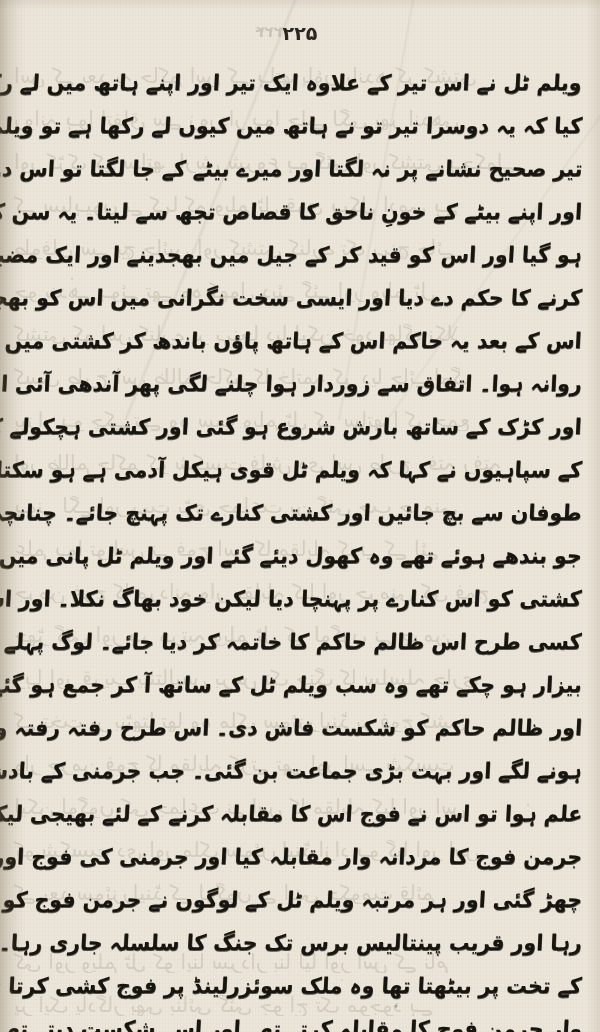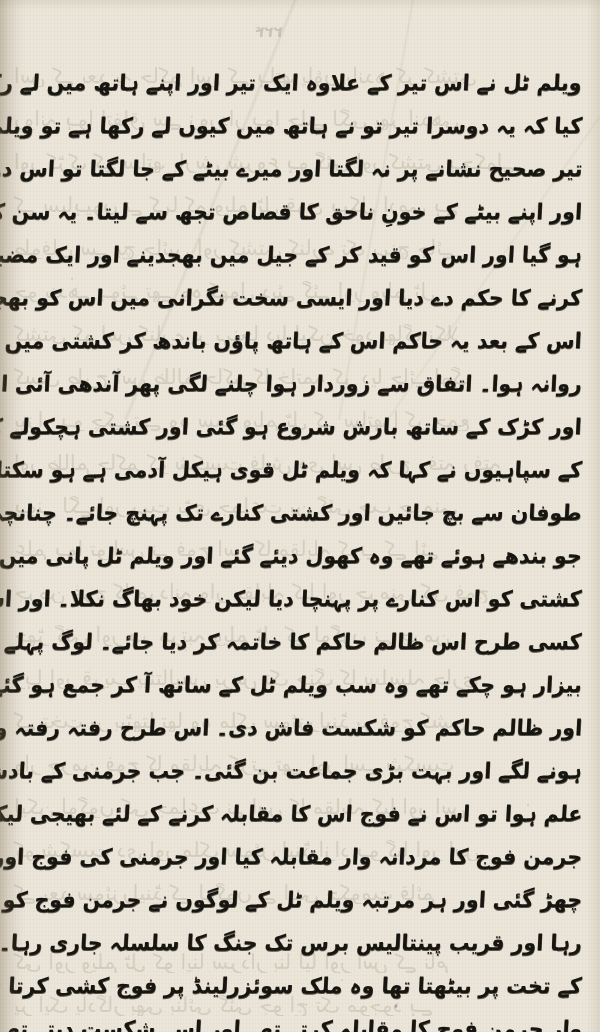--- a/index.html
+++ b/index.html
@@ -234,20 +234,21 @@
     <div class="bleed-line" style="top:732px">وار جرمن فوج کا مقابلہ کرتے تھے اور اسے شکست</div>
     <div class="bleed-line" style="top:775px">لیکن لوگوں کی جماعت نے اس کا مقابلہ کیا اور اس</div>
     <div class="bleed-line" style="top:818px">کو شکست دی اور ملک سوئزرلینڈ آزاد ہو گیا اور اس</div>
     <div class="bleed-line" style="top:861px">کے بعد سوئزرلینڈ کے لوگوں نے اپنی حکومت قائم</div>
     <div class="bleed-line" style="top:930px">کی اور ویلم ٹل کو اپنا سردار بنا لیا اور اس کے نام</div>
     <div class="bleed-line" style="top:973px">پر ایک یادگار بھی بنائی گئی جو آج تک موجود ہے</div>
   </div>
 
   <div class="page-number-ghost">۲۲۴</div>
 
+  <div class="page-number">۲۲۵</div>
 
   <div class="body-text">
     <div class="text-line"><span>ویلم ٹل نے اس تیر کے علاوہ ایک تیر اور اپنے ہاتھ میں لے رکھا تھا چنانچہ حاکم نے دریافت</span></div>
     <div class="text-line"><span>کیا کہ یہ دوسرا تیر تو نے ہاتھ میں کیوں لے رکھا ہے تو ویلم ٹل نے جواب دیا کہ اگر میرا پہلا</span></div>
     <div class="text-line"><span>تیر صحیح نشانے پر نہ لگتا اور میرے بیٹے کے جا لگتا تو اس دوسرے تیر سے میں تیرا خاتمہ کر دیتا</span></div>
     <div class="text-line"><span>اور اپنے بیٹے کے خونِ ناحق کا قصاص تجھ سے لیتا۔ یہ سن کر حاکم غصے میں آگ بگولہ</span></div>
     <div class="text-line"><span>ہو گیا اور اس کو قید کر کے جیل میں بھجدینے اور ایک مضبوط قید خانے میں اس کو قید</span></div>
     <div class="text-line"><span>کرنے کا حکم دے دیا اور ایسی سخت نگرانی میں اس کو بھجنے کو کہا کہ کوئی اس کو چھڑا نہ سکے</span></div>
     <div class="text-line"><span>اس کے بعد یہ حاکم اس کے ہاتھ پاؤں باندھ کر کشتی میں بیٹھ کر گڑھی (چھوٹا قلعہ) کی طرف</span></div>
     <div class="text-line"><span>روانہ ہوا۔ اتفاق سے زوردار ہوا چلنے لگی پھر آندھی آئی اور طوفان برپا ہو گیا اور بجلی</span></div>

